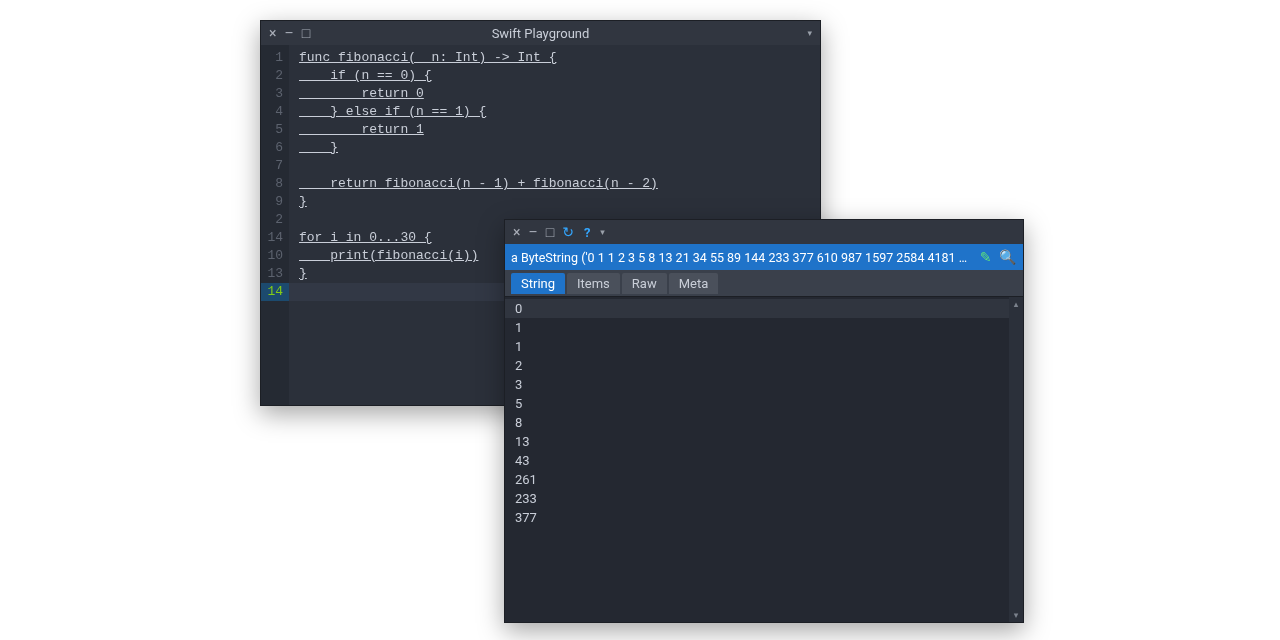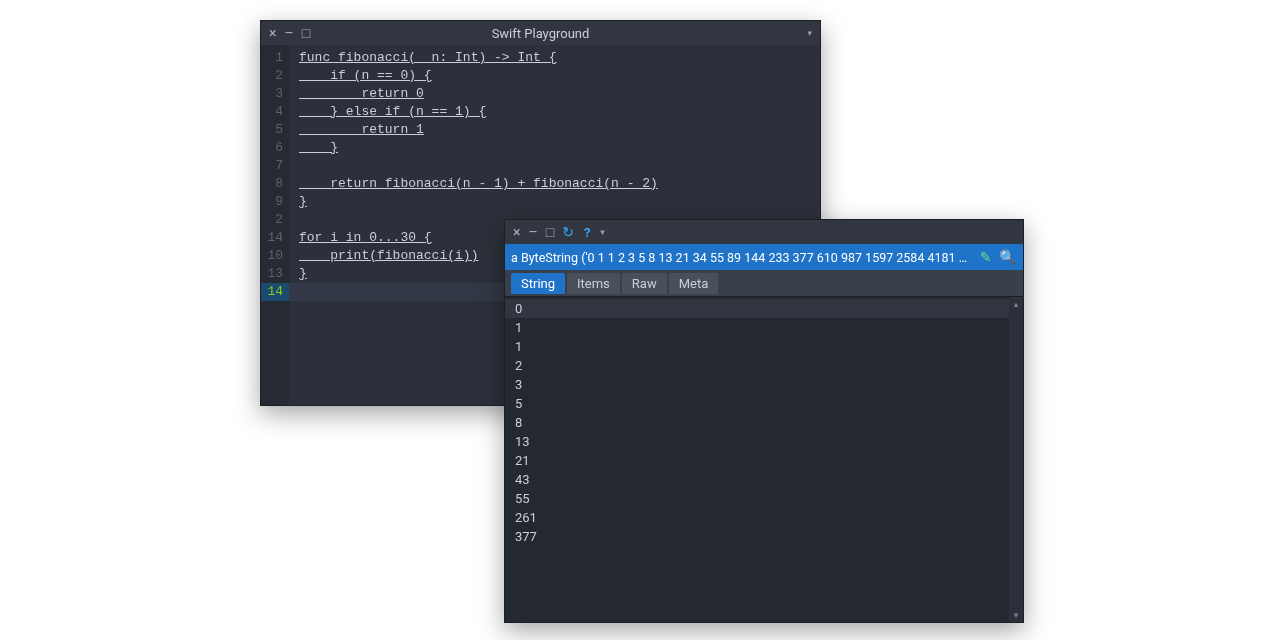--- a/index.html
+++ b/index.html
@@ -230,24 +230,23 @@
   <div class="list-wrap">
     <div class="list" id="insp-list">
         <div class="row sel">0</div>
         <div class="row">1</div>
         <div class="row">1</div>
         <div class="row">2</div>
         <div class="row">3</div>
         <div class="row">5</div>
         <div class="row">8</div>
         <div class="row">13</div>
-        <div class="row">21</div>
         <div class="row">43</div>
-        <div class="row">55</div>
         <div class="row">261</div>
+        <div class="row">233</div>
         <div class="row">377</div>
       </div>
     <div class="scrollbar">
       <div class="up">▴</div>
       <div class="down">▾</div>
     </div>
   </div>
 </div>
 
 </body></html>

